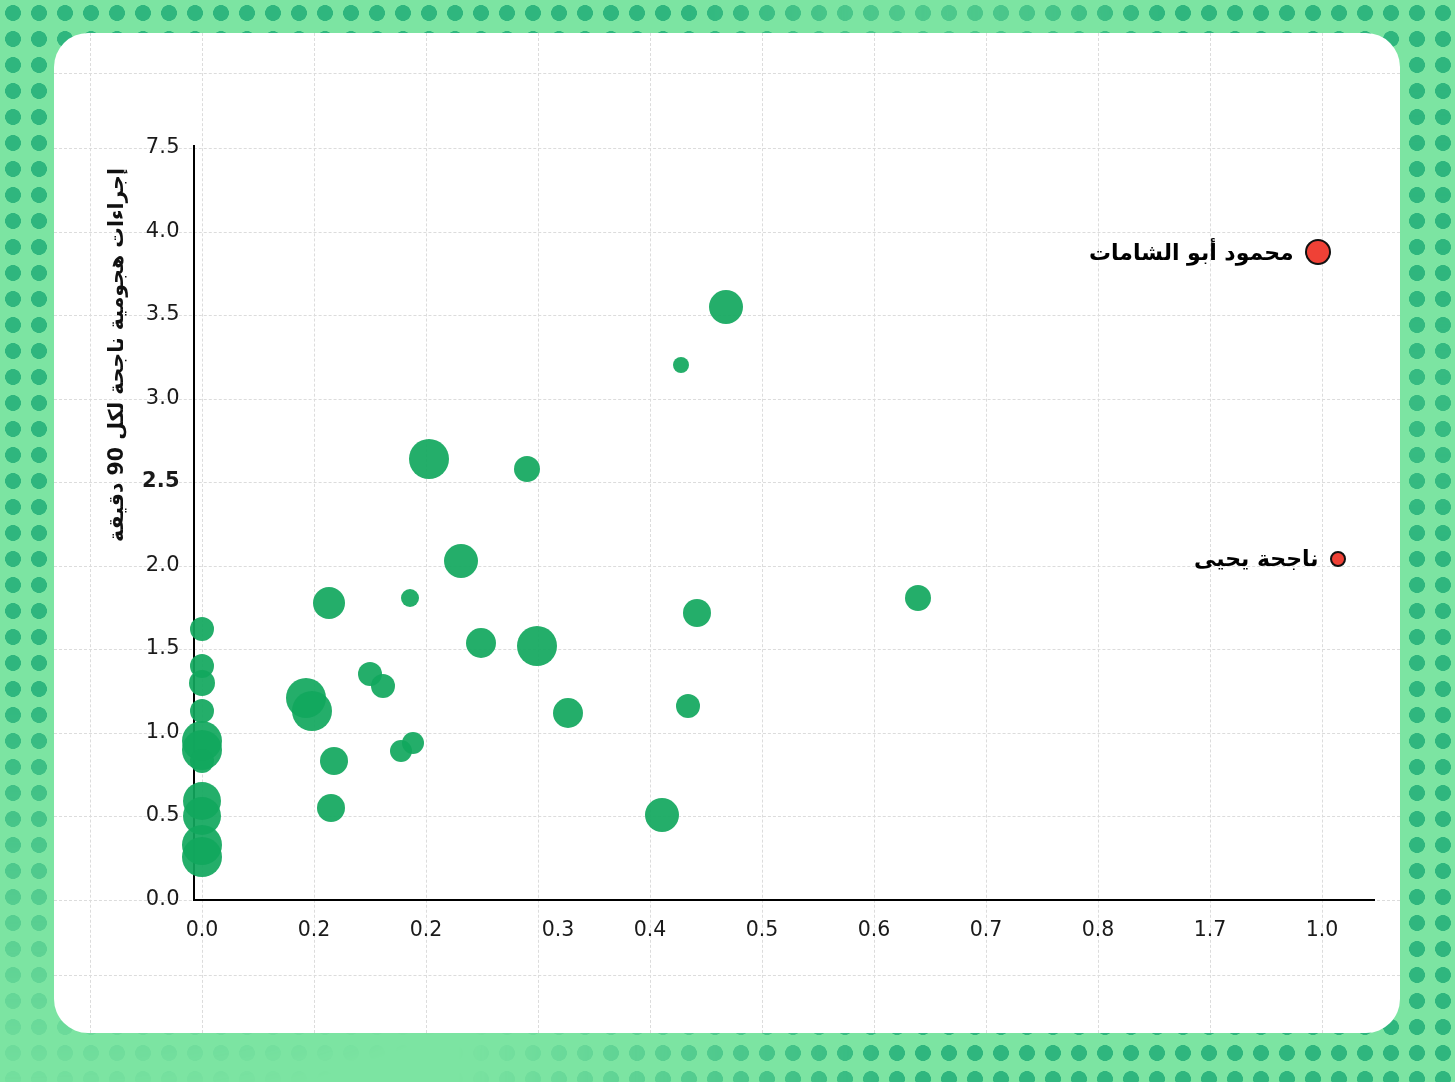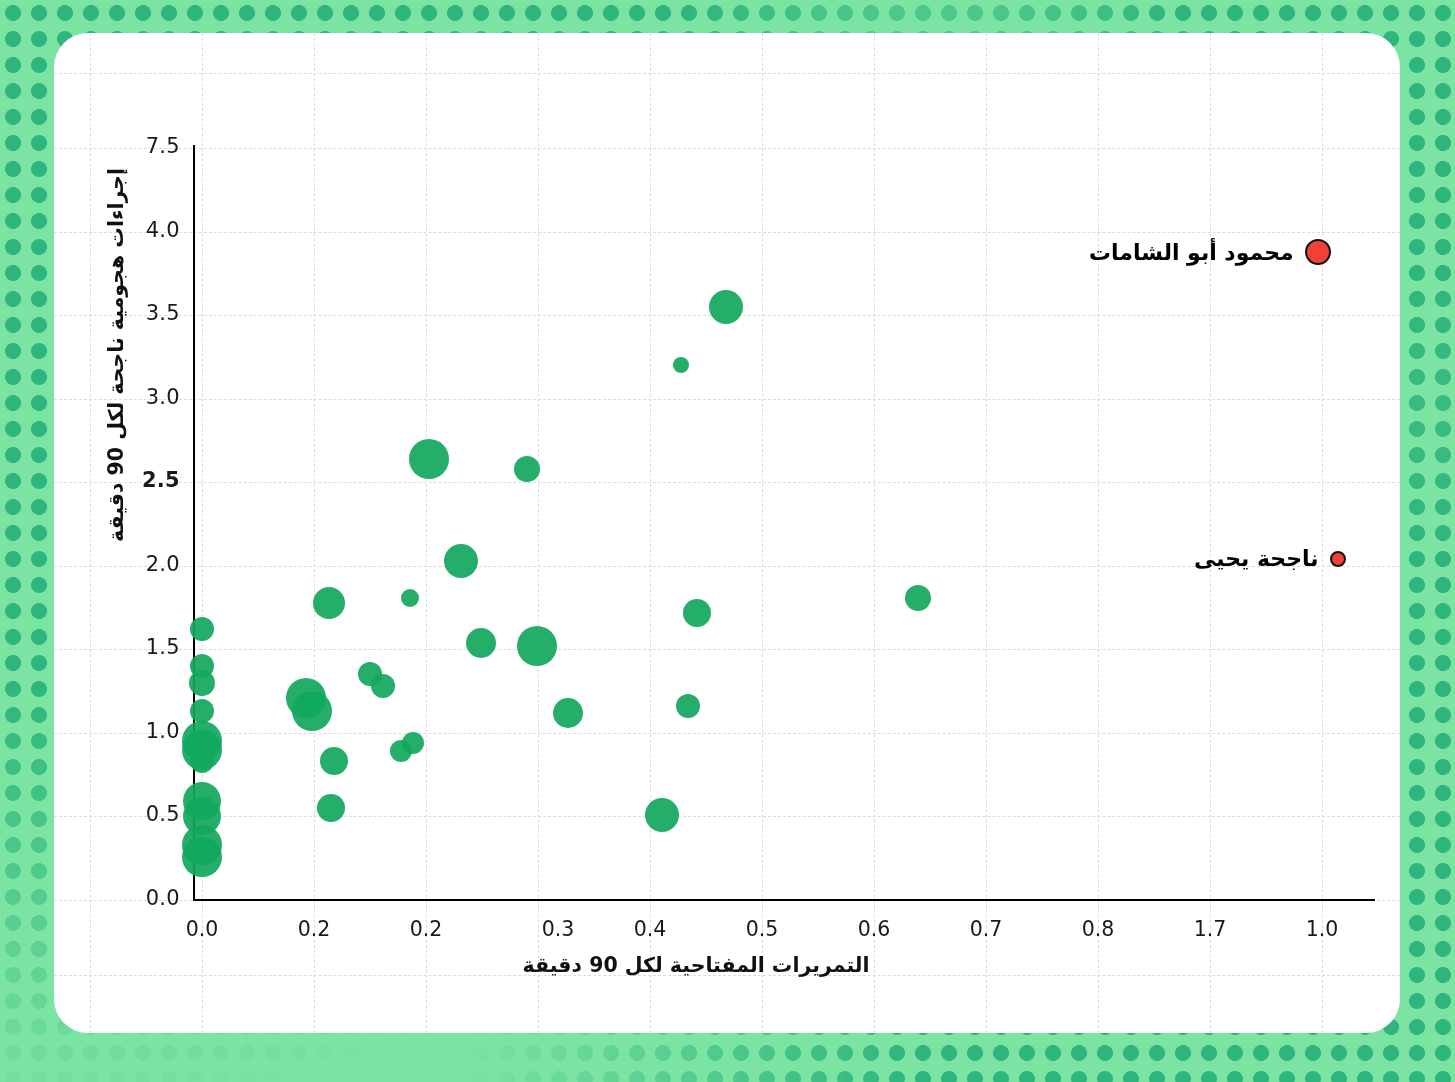--- a/index.html
+++ b/index.html
@@ -249,21 +249,20 @@
           <div class="pt" title="0.327, 1.12" style="left: 514.2px; top: 679.8px; width: 30px; height: 30px; background: rgb(17, 167, 93);"></div>
           <div class="pt" title="0.411, 0.51" style="left: 608.3px; top: 781.8px; width: 34px; height: 34px; background: rgb(17, 167, 93);"></div>
           <div class="pt" title="0.428, 3.2" style="left: 627.4px; top: 332.2px; width: 16px; height: 16px; background: rgb(17, 167, 93);"></div>
           <div class="pt" title="0.434, 1.16" style="left: 634.1px; top: 673.2px; width: 24px; height: 24px; background: rgb(17, 167, 93);"></div>
           <div class="pt" title="0.442, 1.72" style="left: 643px; top: 579.6px; width: 28px; height: 28px; background: rgb(17, 167, 93);"></div>
           <div class="pt" title="0.468, 3.55" style="left: 672.2px; top: 273.8px; width: 34px; height: 34px; background: rgb(17, 167, 93);"></div>
           <div class="pt" title="0.639, 1.81" style="left: 863.7px; top: 564.5px; width: 26px; height: 26px; background: rgb(17, 167, 93);"></div>
         </div>
 
       <div id="y-title">إجراءات هجومية ناجحة لكل 90 دقيقة</div>
-      <div id="x-title">التمريرات المفتاحية لكل 90 دقيقة</div>
 
       <div class="legend-row" id="legend-0" style="left:1035px; top:206px;">
         <span class="legend-dot" style="width:26px;height:26px;"></span>
         <span class="legend-label">محمود أبو الشامات</span>
       </div>
 
       <div class="legend-row" id="legend-1" style="left:1140px; top:513px;">
         <span class="legend-dot" style="width:16px;height:16px;border-width:2px;"></span>
         <span class="legend-label">ناجحة يحيى</span>
       </div>

